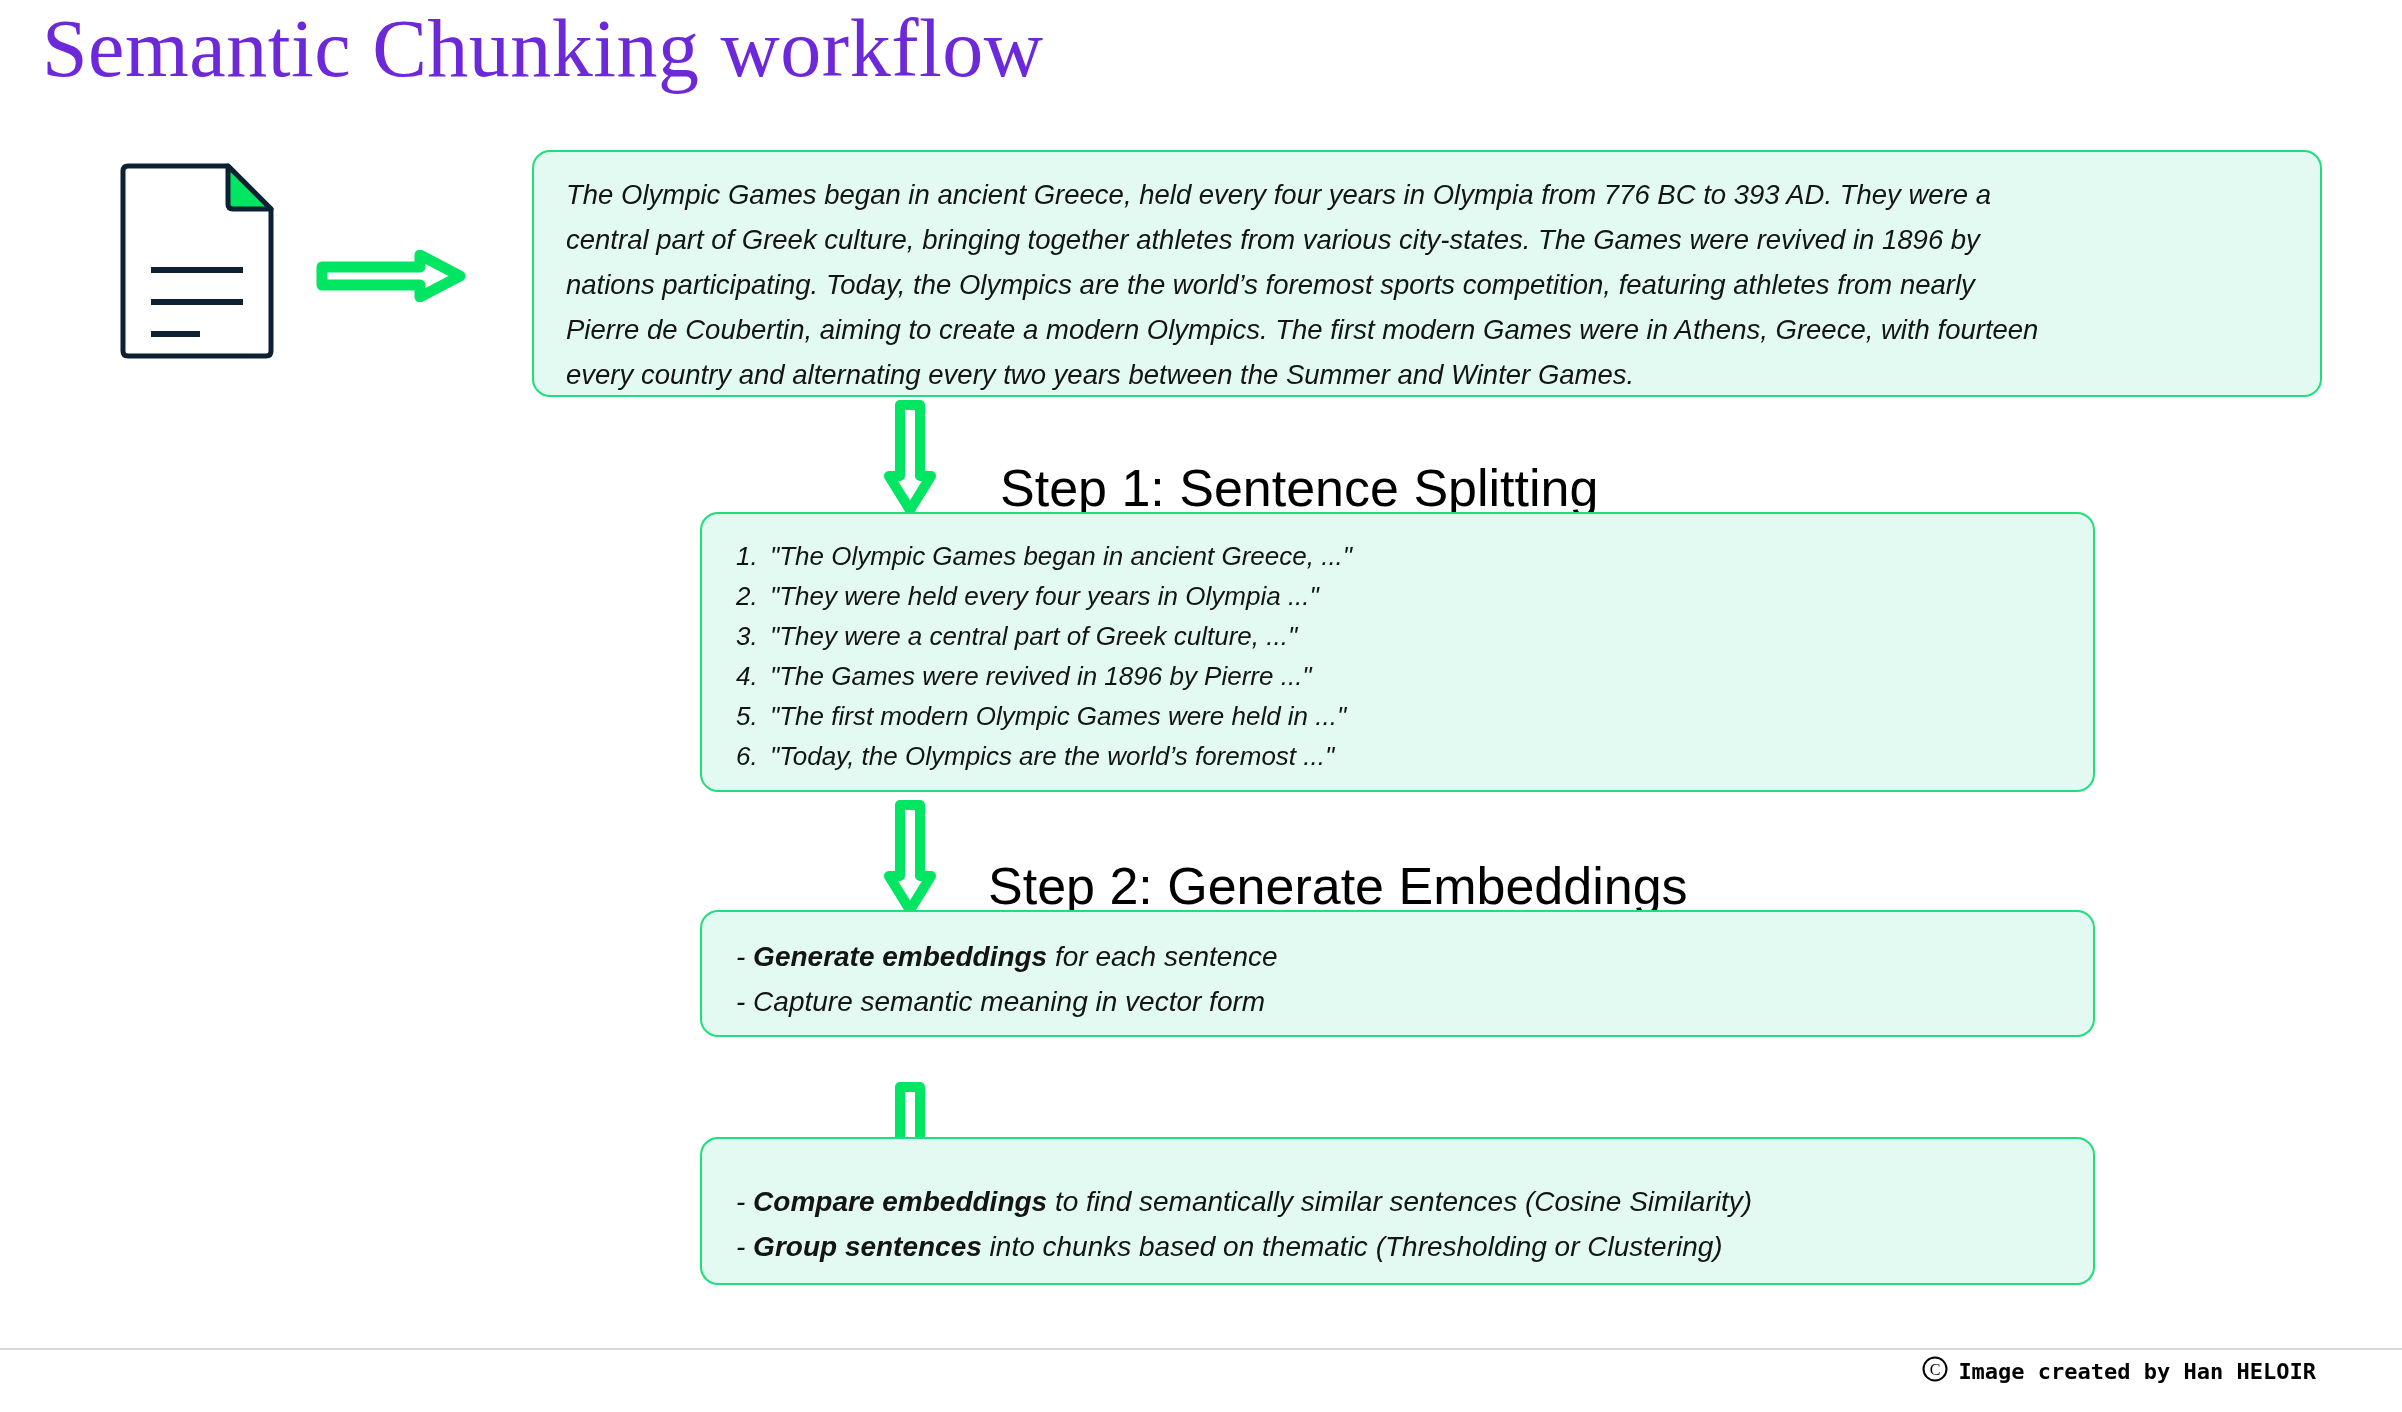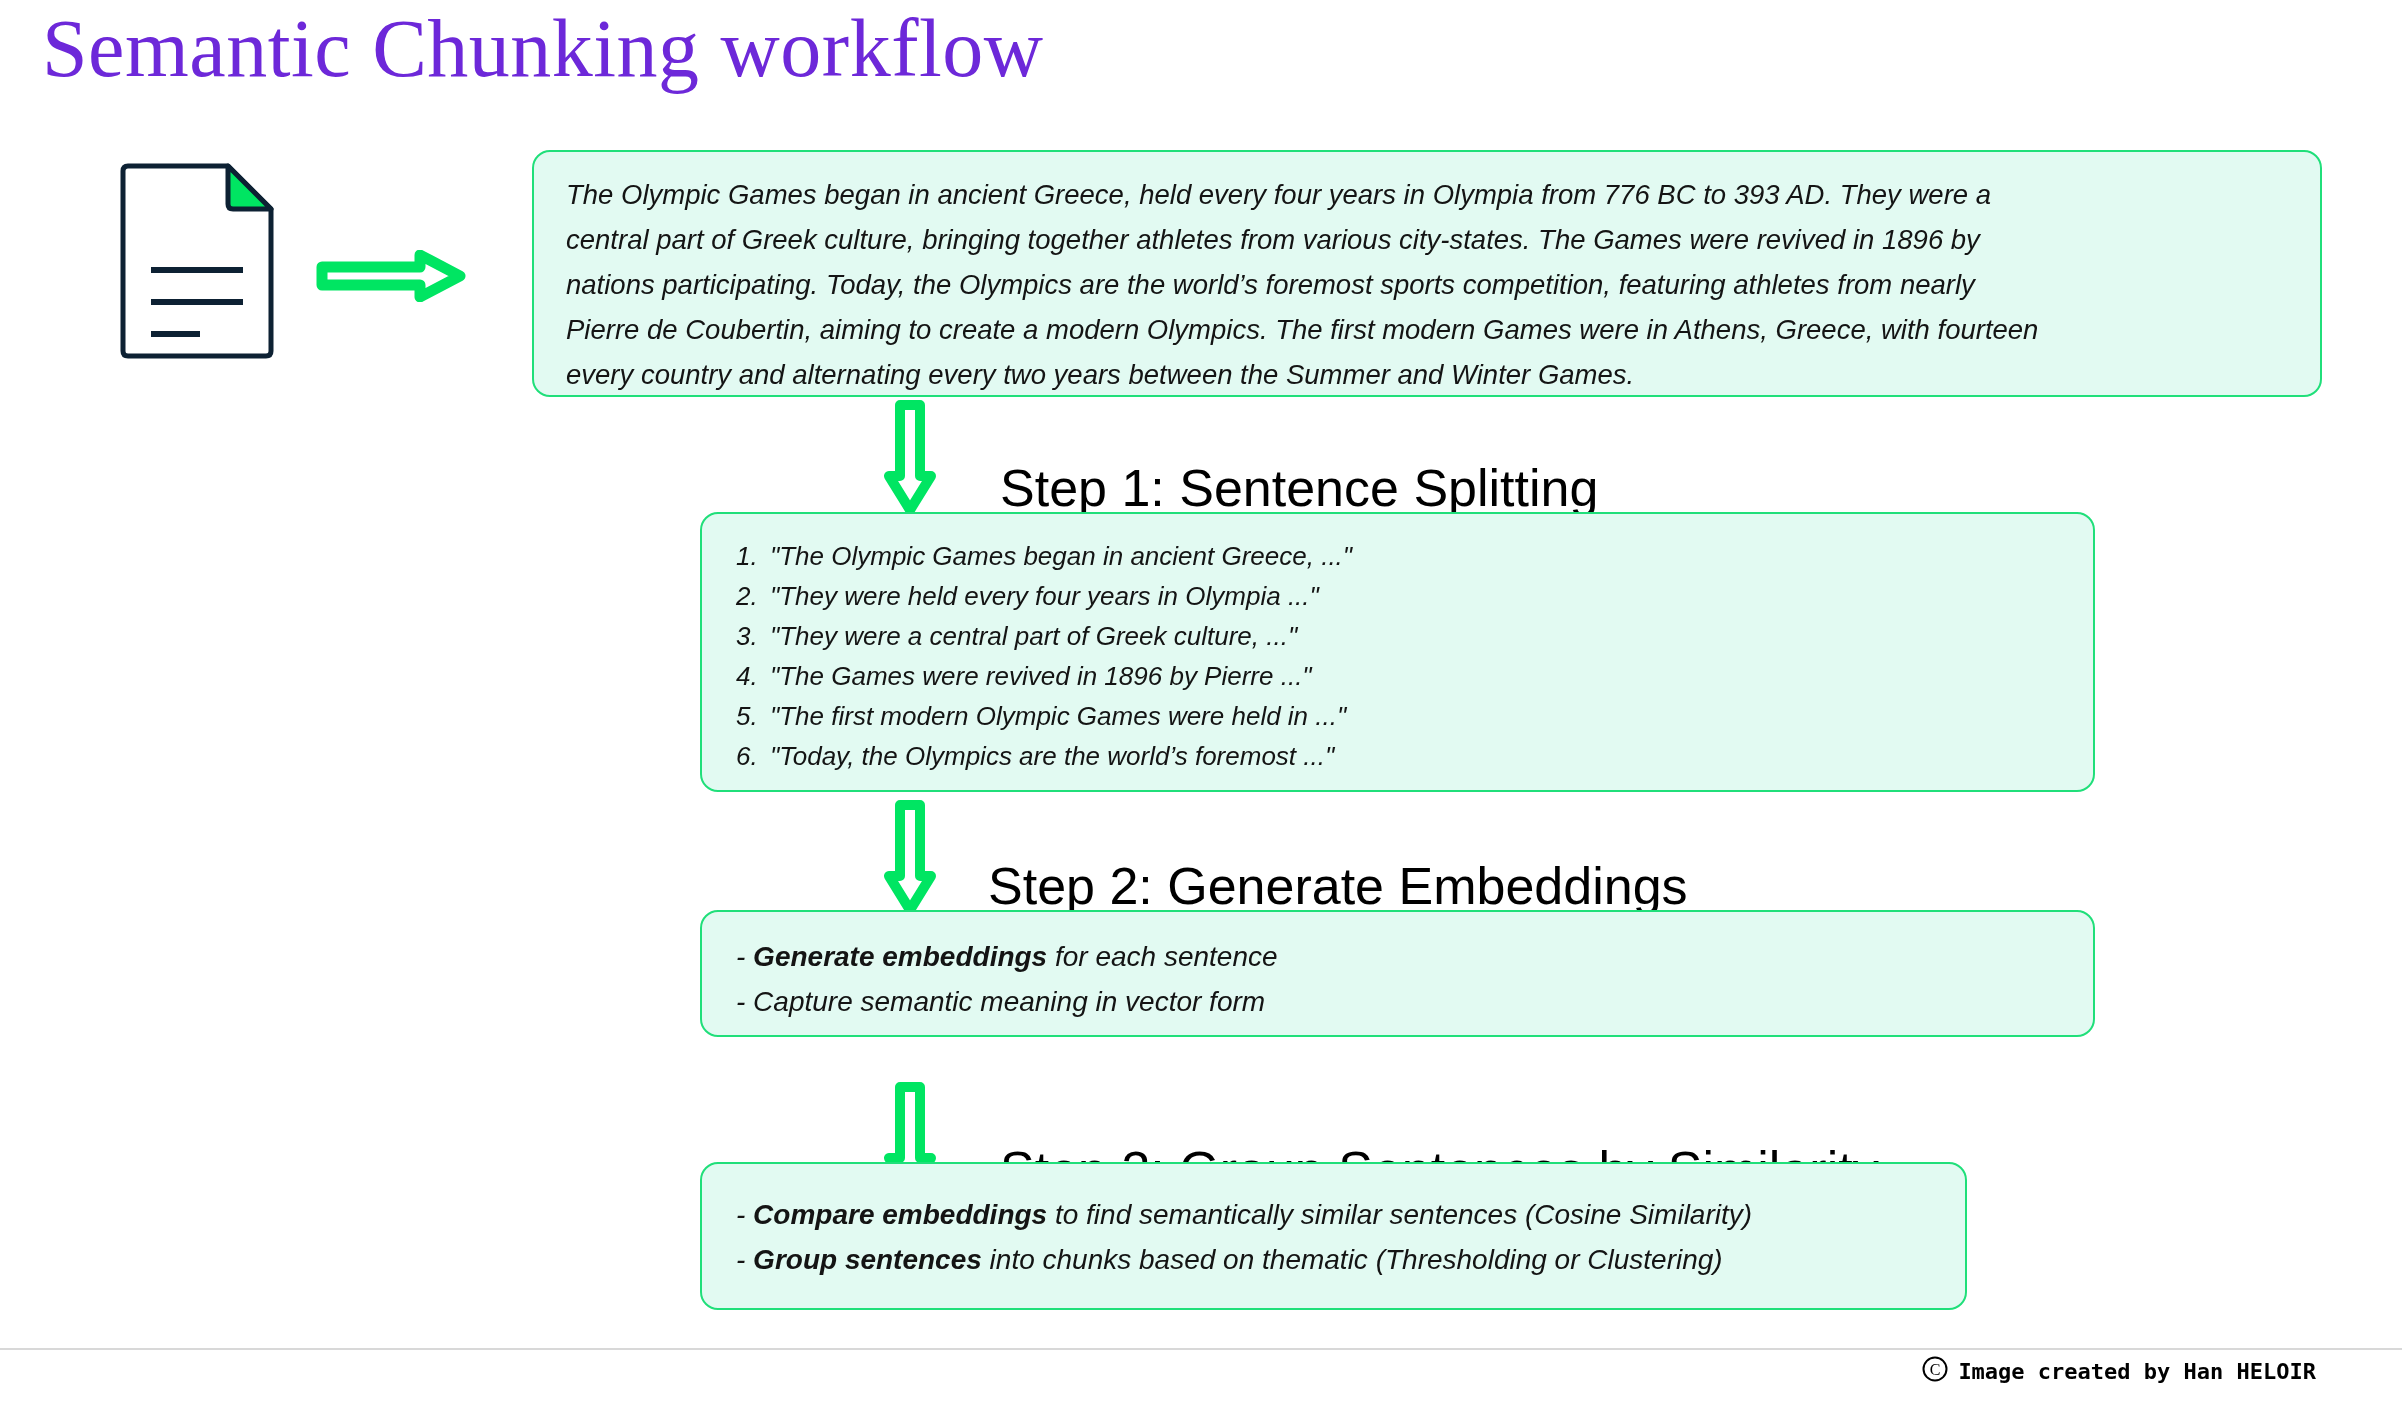--- a/index.html
+++ b/index.html
@@ -98,24 +98,24 @@
   #embeddings-box {
     left: 700px;
     top: 910px;
     width: 1395px;
     height: 127px;
     padding: 22px 28px 20px 34px;
   }
   
   #grouping-box {
     left: 700px;
-    top: 1162px;
-    width: 1267px;
+    top: 1137px;
+    width: 1395px;
     height: 148px;
-    padding: 28px 28px 20px 34px;
+    padding: 40px 28px 20px 34px;
   }
   .bullet-row {
     font-style: italic;
     color: #141414;
     font-size: 28px;
     line-height: 45px;
     white-space: nowrap;
   }
   .bullet-row b {
     font-weight: bold;

